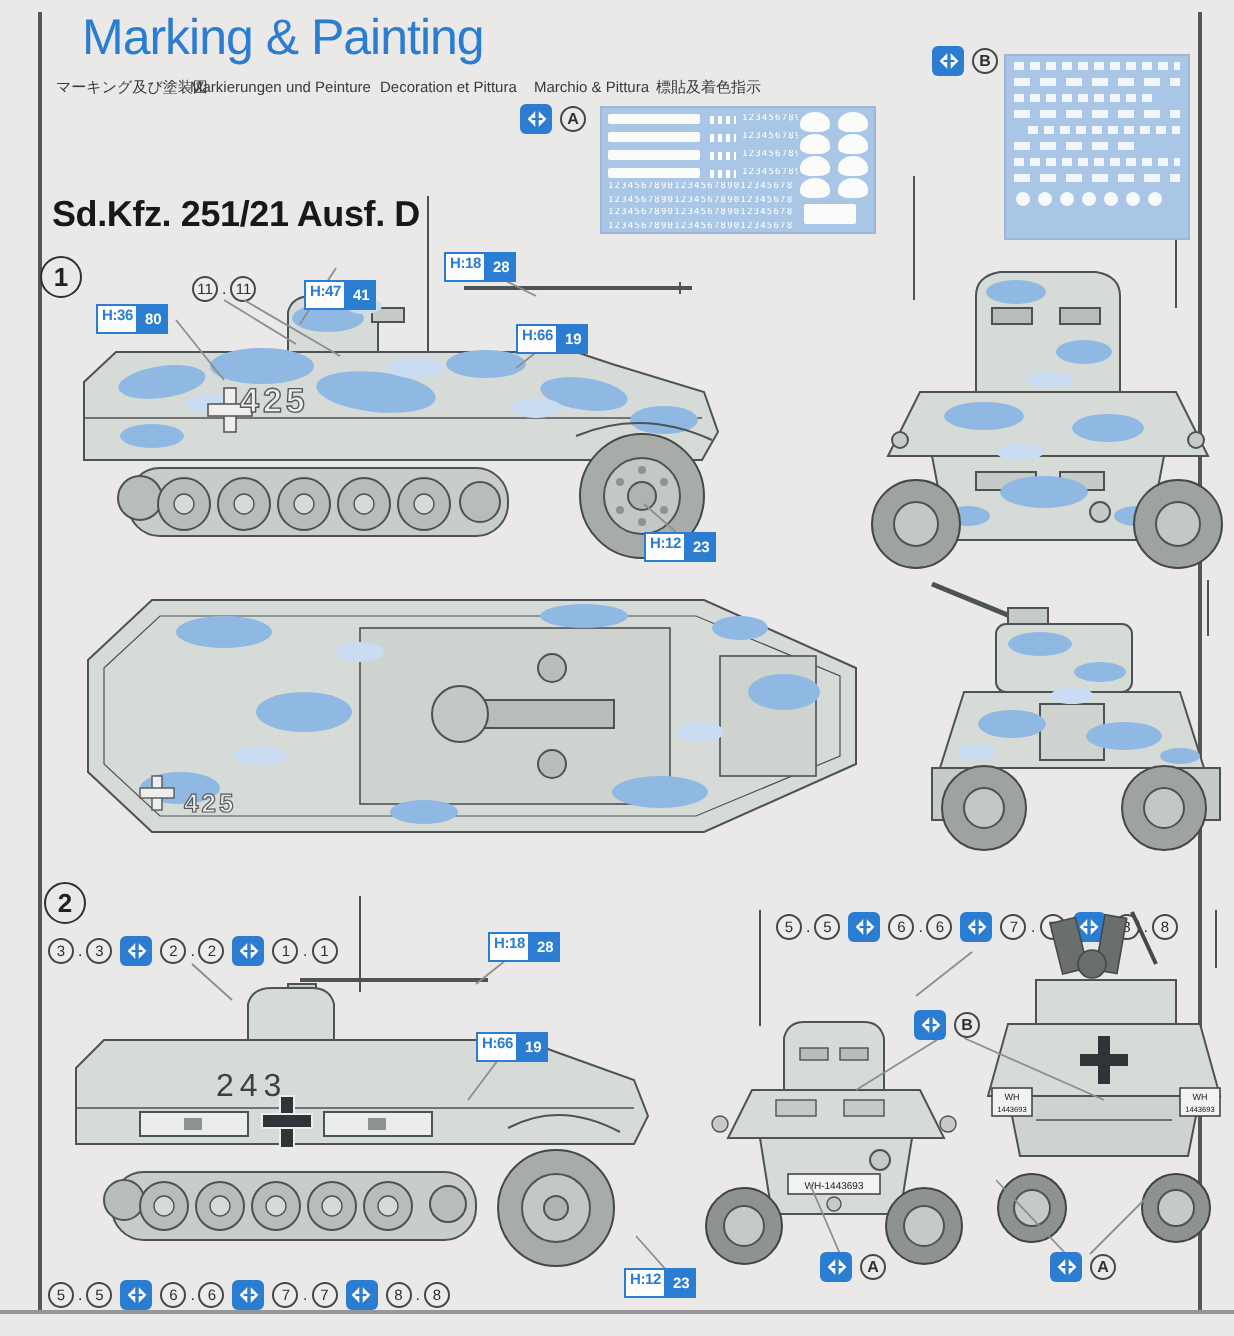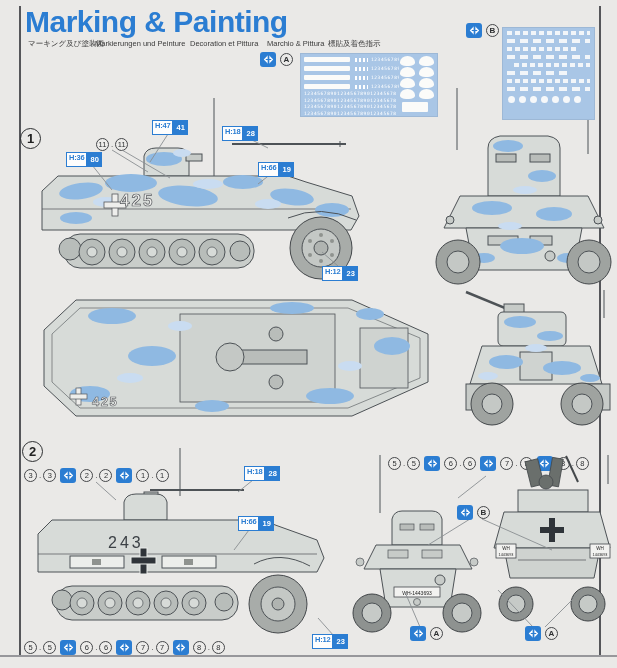--- a/index.html
+++ b/index.html
@@ -1,21 +1,21 @@
 <!DOCTYPE html>
 <html style="--accent-blue: #2b7dd2; --decal-sheet-blue: #a9c6e6; --camo-blue: #8fb9e2; --camo-blue-light: #c9dcf1; --vehicle-gray: #d7dbd8; --paper: #eae9e7;"><head>
 <meta charset="utf-8">
 <style>
   *{margin:0;padding:0;box-sizing:border-box}
   html,body{width:617px;height:668px}
   body{font-family:"Liberation Sans",sans-serif;background:#e3e2e0}
   #page{position:relative;width:617px;height:668px;background:var(--paper,#eae9e7);overflow:hidden}
   .vline{position:absolute;width:2px;background:#55565a}
   .hline{position:absolute;height:2px;background:#97979b}
-  .title{position:absolute;left:25px;top:5px;font-size:30px;font-weight:bold;color:var(--accent-blue,#2b7dd2);letter-spacing:-.5px}
+  .title{position:absolute;left:41px;top:5px;font-size:25px;font-weight:normal;color:var(--accent-blue,#2b7dd2);letter-spacing:-.5px}
   .sub{position:absolute;top:39px;font-size:7.5px;color:#3a3a3a;white-space:nowrap}
   .heading{position:absolute;left:26px;top:97px;font-size:18px;font-weight:bold;color:#16181a;letter-spacing:-.2px}
   .secnum{position:absolute;width:21px;height:21px;border:1.8px solid #2d2f31;border-radius:50%;font-size:13px;font-weight:bold;display:flex;align-items:center;justify-content:center;color:#222}
   .mrow{position:absolute;display:flex;align-items:center;gap:2px}
   .circ{display:inline-flex;width:13px;height:13px;border:1px solid #45474a;border-radius:50%;font-size:7.5px;align-items:center;justify-content:center;color:#2d2f31;background:#edecea;flex:0 0 auto}
   .mdot{font-size:8px;color:#2d2f31;line-height:6px}
   .dicon{display:inline-flex;width:16px;height:15px;background:var(--accent-blue,#2b7dd2);border-radius:3px;align-items:center;justify-content:center;flex:0 0 auto;margin:0 2px}
   .plabel{position:absolute;display:inline-flex;font-size:7.5px;line-height:9px;font-weight:bold;z-index:6}
   .pcode{background:#fdfdfd;border:1px solid var(--accent-blue,#2b7dd2);color:var(--accent-blue,#2b7dd2);padding:0 2px;letter-spacing:-.2px}
   .pnum{background:var(--accent-blue,#2b7dd2);color:#fff;border:1px solid var(--accent-blue,#2b7dd2);padding:2px 2px}
@@ -43,20 +43,21 @@
   <div class="vline" style="left:599px;top:6px;height:650px"></div>
   <div class="hline" style="left:0;top:655px;width:617px"></div>
 
   <div class="title">Marking &amp; Painting</div>
   <div class="sub" style="left:28px">マーキング及び塗装図</div>
   <div class="sub" style="left:95px">Markierungen und Peinture</div>
   <div class="sub" style="left:190px">Decoration et Pittura</div>
   <div class="sub" style="left:267px">Marchio &amp; Pittura</div>
   <div class="sub" style="left:328px">標貼及着色指示</div>
 
+  <div class="heading">Sd.Kfz. 251/21 Ausf. D</div>
 
   <div class="iconpair" style="left:258px;top:52px">
     <span class="dicon">
         <svg width="11" height="11" viewBox="0 0 14 14">
           <polygon points="1,7 7,1 7,13" fill="#fff"></polygon>
           <polygon points="13,7 7,1 7,13" fill="#fff"></polygon>
           <path d="M7 0 L7 14" stroke="#2b7dd2" stroke-width="2.2"></path>
           <path d="M3.5 7 L10.5 7" stroke="#2b7dd2" stroke-width="1.4"></path>
         </svg>
       </span>
@@ -274,29 +275,29 @@
         <ellipse cx="320" cy="80" rx="12" ry="5"></ellipse>
         <ellipse cx="150" cy="40" rx="12" ry="5"></ellipse>
     </g>
     <g fill="#eeeeec" stroke="#55585c" stroke-width=".7">
       <rect x="46" y="102" width="5" height="17"></rect>
         <rect x="40" y="108" width="17" height="5"></rect>
     </g>
     <text x="62" y="120" font-size="13" font-weight="bold" letter-spacing="1.5" fill="#eeeeec" stroke="#55585c" stroke-width=".6">425</text>
   </svg>
 
-  <span class="plabel" style="left:152px;top:120px">
+  <span class="plabel" style="left:152px;top:140px">
       <span class="pcode">H:47</span>
       <span class="pnum">41</span>
     </span>
   <span class="plabel" style="left:222px;top:126px">
       <span class="pcode">H:18</span>
       <span class="pnum">28</span>
     </span>
-  <span class="plabel" style="left:66px;top:152px">
+  <span class="plabel" style="left:48px;top:152px">
       <span class="pcode">H:36</span>
       <span class="pnum">80</span>
     </span>
   <span class="plabel" style="left:258px;top:162px">
       <span class="pcode">H:66</span>
       <span class="pnum">19</span>
     </span>
   <span class="plabel" style="left:322px;top:266px">
       <span class="pcode">H:12</span>
       <span class="pnum">23</span>

